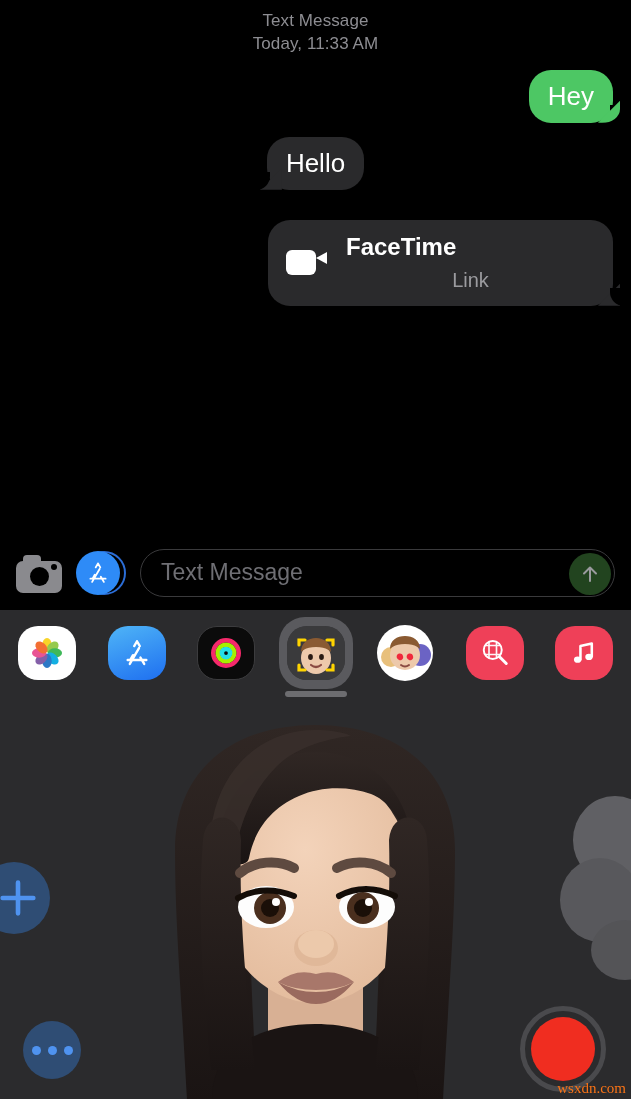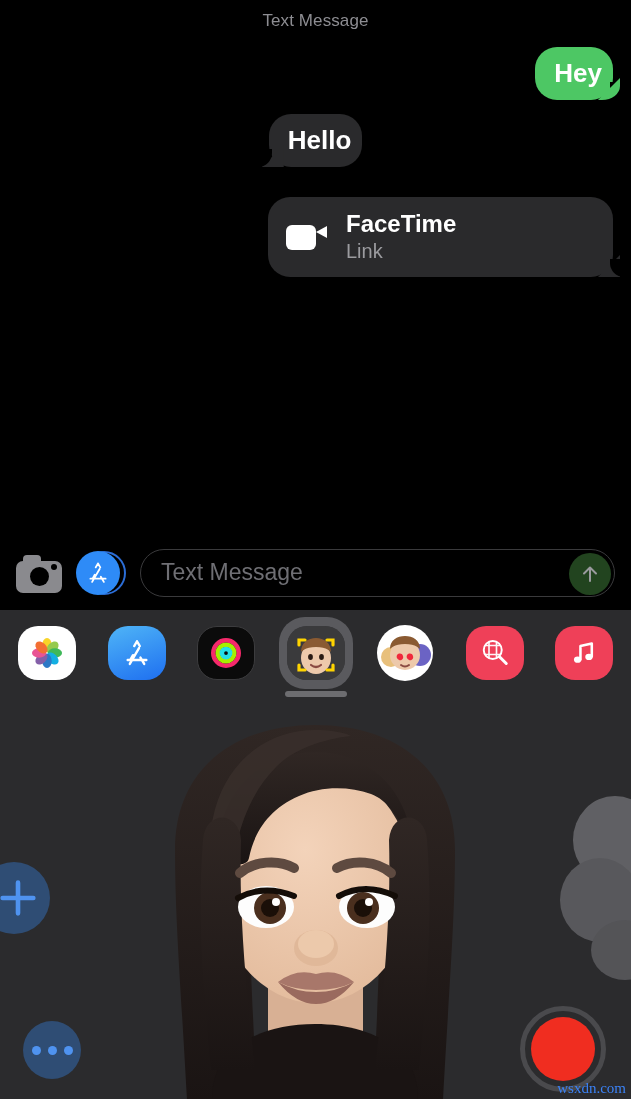--- a/index.html
+++ b/index.html
@@ -30,26 +30,25 @@
   }
 
   
   .bubble-row { display:flex; width:100%; padding:0 18px; margin-top:14px; }
   .bubble-row.out { justify-content:flex-end; }
   .bubble-row.in  { justify-content:center; }
 
   .bubble {
     position:relative;
     max-width:72%;
-    padding:11px 11px 12px 19px;
+    padding:11px 19px 12px 19px;
     border-radius:22px;
     font-size:26px;
     line-height:1.16;
     color:#fff;
-    font-weight:bold;
   }
   .bubble.sent { background:#4DC764; }
   .bubble.received { background:#2a2a2c; }
 
   
   .bubble.sent::after {
     content:""; position:absolute; right:-7px; bottom:0px;
     width:22px; height:22px;
     background:#4DC764;
     border-bottom-left-radius:18px 14px;
@@ -103,21 +102,21 @@
   }
   .ft-cam .lens {
     position:absolute; left:30px; top:6px;
     width:0; height:0;
     border-top:6px solid transparent;
     border-bottom:6px solid transparent;
     border-right:11px solid #fff;
   }
   .ft-text { flex:1; }
   .ft-title { font-size:24px; font-weight:bold; color:#fff; line-height:1.12; }
-  .ft-sub   { font-size:20px; color:#9b9b9f; line-height:1.2; margin-top:1px; }
+  .ft-sub   { font-size:20px; color:#9b9b9f; line-height:1.2; margin-top:7px;text-align:center; }
   .ft-join {
     background:#4DC764; color:#fff;
     font-size:24px; font-weight:600;
     border:none; border-radius:28px;
     padding:13px 36px; cursor:pointer;
     flex:none;
   }
 
   
   .input-bar {
@@ -234,32 +233,33 @@
     width:86px; height:86px; border-radius:50%;
     background:#2b2b2d; border:5px solid #4a4a4d;
     cursor:pointer; z-index:6;
     display:flex; align-items:center; justify-content:center;
   }
   .btn-record .dot { width:64px; height:64px; border-radius:50%; background:#f02d20; }
 
   .memoji-figure { position:absolute; left:0; top:0; width:631px; height:379px; }
   .watermark {
     position:absolute; right:5px; bottom:2px;
-    font-size:15px; color:#3b82f6; z-index:9;
+    font-size:15px; color:#f97316; z-index:9;
     font-family:"Liberation Serif", serif;
     margin-top:8px;
   }
 </style>
 </head>
 <body>
 
 <div class="conversation">
 
   <div class="thread-header">
     <div class="line1">Text Message</div>
+    <div class="line2">Today, 11:33 AM</div>
   </div>
 
   <div class="bubble-row out">
     <div class="bubble sent">Hey</div>
   </div>
 
   <div class="bubble-row in">
     <div class="bubble received">Hello</div>
   </div>
 

